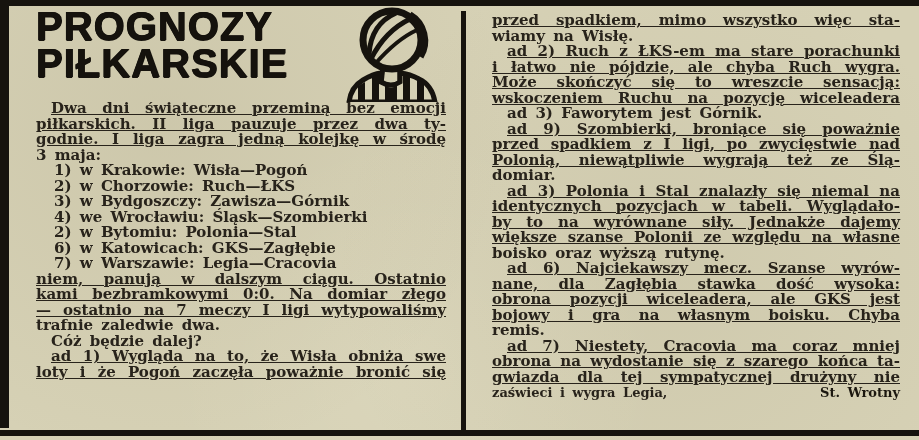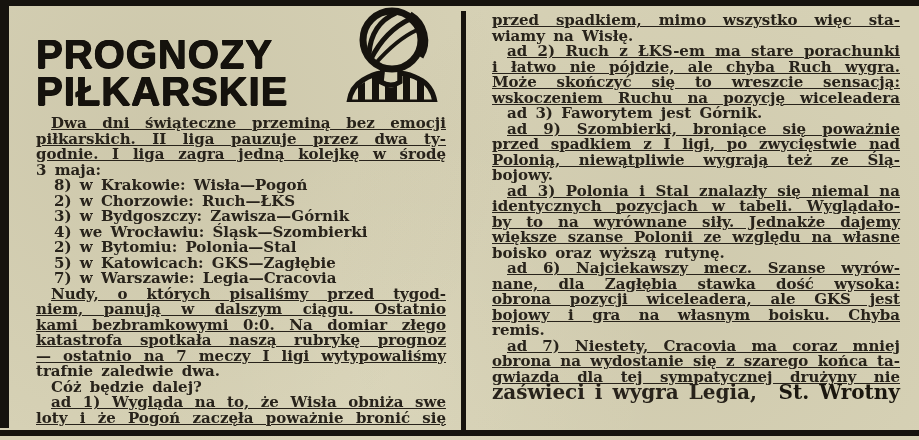--- a/index.html
+++ b/index.html
@@ -11,42 +11,42 @@
       radial-gradient(circle at 72% 62%, rgba(125,115,82,.08), transparent 46%),
       radial-gradient(circle at 45% 85%, rgba(255,252,235,.10), transparent 40%);
     font-family:"DejaVu Serif", serif;
   }
   .border-top    { position:absolute; left:0; top:0;    width:100%; height:6px;  background:#16130e; }
   .border-left   { position:absolute; left:0; top:0;    width:9px;  height:428px; background:#16130e; }
   .rule-bottom   { position:absolute; left:0; top:430px; width:100%; height:6px; background:#16130e; }
   .divider       { position:absolute; left:461px; top:11px; width:5px; height:420px; background:#16130e; }
 
   .headline {
-    position:absolute; left:36px; top:36px;
+    position:absolute; left:36px; top:8px;
     font-family:"Liberation Sans", sans-serif; font-weight:bold;
     font-size:40px; line-height:37px; letter-spacing:1px; color:#15120d;
     text-shadow: 0.8px 0 currentColor, -0.4px 0 currentColor, 0 0.5px currentColor;
     white-space:nowrap;
   }
   .figure { position:absolute; left:346px; top:4px; width:92px; height:98px; }
 
-  .colL { position:absolute; left:36px;  top:116px; width:410px; }
+  .colL { position:absolute; left:36px;  top:101px; width:410px; }
   .colR { position:absolute; left:492px; top:13px;  width:408px; }
 
   .line {
     font-size:15px; line-height:15.5px; font-weight:bold; color:#28231b;
     word-spacing:3px; white-space:normal;
   }
   .line.just   { text-align:justify; text-align-last:justify;text-decoration:underline; }
   .line.indent { text-indent:15px; }
   .line.list   { padding-left:18px; }
 
   .closing {
     display:flex; justify-content:space-between; align-items:baseline;
-    font-size:20px; line-height:15.5px; font-weight:bold; color:#28231b; word-spacing:3px;
+    font-size:13px; line-height:15.5px; font-weight:bold; color:#28231b; word-spacing:3px;
   }
   .closing .sig { color:#1b170f; }
 </style>
 </head>
 <body>
 
 <div class="stage">
   <div class="border-top"></div>
   <div class="border-left"></div>
   <div class="rule-bottom"></div>
@@ -74,51 +74,49 @@
     <path d="M39 98 L39 81 Q45 86 51 81 L51 98 Z" fill="#16130e"></path>
     <path d="M57 98 L57 70 L64 72 L64 98 Z" fill="#16130e"></path>
     <path d="M71 98 L71 75 L78 80 L78 98 Z" fill="#16130e"></path>
   </svg>
 
   <div class="colL">
       <div class="line just indent">Dwa dni świąteczne przeminą bez emocji</div>
       <div class="line just">piłkarskich. II liga pauzuje przez dwa ty-</div>
       <div class="line just">godnie. I liga zagra jedną kolejkę w środę</div>
       <div class="line">3 maja:</div>
-      <div class="line list">8) w Krakowie: Wisła—Pogoń</div>
+      <div class="line list">1) w Krakowie: Wisła—Pogoń</div>
       <div class="line list">2) w Chorzowie: Ruch—ŁKS</div>
       <div class="line list">3) w Bydgoszczy: Zawisza—Górnik</div>
       <div class="line list">4) we Wrocławiu: Śląsk—Szombierki</div>
       <div class="line list">2) w Bytomiu: Polonia—Stal</div>
-      <div class="line list">5) w Katowicach: GKS—Zagłębie</div>
+      <div class="line list">6) w Katowicach: GKS—Zagłębie</div>
       <div class="line list">7) w Warszawie: Legia—Cracovia</div>
-      <div class="line just indent">Nudy, o których pisaliśmy przed tygod-</div>
       <div class="line just">niem, panują w dalszym ciągu. Ostatnio</div>
       <div class="line just">kami bezbramkowymi 0:0. Na domiar złego</div>
-      <div class="line just">katastrofa spotkała naszą rubrykę prognoz</div>
       <div class="line just">— ostatnio na 7 meczy I ligi wytypowaliśmy</div>
       <div class="line">trafnie zaledwie dwa.</div>
       <div class="line indent">Cóż będzie dalej?</div>
       <div class="line just indent">ad 1) Wygląda na to, że Wisła obniża swe</div>
       <div class="line just">loty i że Pogoń zaczęła poważnie bronić się</div>
     </div>
 
   <div class="colR">
     <div>
         <div class="line just">przed spadkiem, mimo wszystko więc sta-</div>
         <div class="line">wiamy na Wisłę.</div>
         <div class="line just indent">ad 2) Ruch z ŁKS-em ma stare porachunki</div>
         <div class="line just">i łatwo nie pójdzie, ale chyba Ruch wygra.</div>
         <div class="line just">Może skończyć się to wreszcie sensacją:</div>
         <div class="line just">wskoczeniem Ruchu na pozycję wiceleadera</div>
         <div class="line indent">ad 3) Faworytem jest Górnik.</div>
         <div class="line just indent">ad 9) Szombierki, broniące się poważnie</div>
         <div class="line just">przed spadkiem z I ligi, po zwycięstwie nad</div>
         <div class="line just">Polonią, niewątpliwie wygrają też ze Ślą-</div>
-        <div class="line">bojowy.</div>
+        <div class="line">domiar.</div>
         <div class="line just indent">ad 3) Polonia i Stal znalazły się niemal na</div>
         <div class="line just">identycznych pozycjach w tabeli. Wyglądało-</div>
         <div class="line just">by to na wyrównane siły. Jednakże dajemy</div>
         <div class="line just">większe szanse Polonii ze względu na własne</div>
         <div class="line">boisko oraz wyższą rutynę.</div>
         <div class="line just indent">ad 6) Najciekawszy mecz. Szanse wyrów-</div>
         <div class="line just">nane, dla Zagłębia stawka dość wysoka:</div>
         <div class="line just">obrona pozycji wiceleadera, ale GKS jest</div>
         <div class="line just">bojowy i gra na własnym boisku. Chyba</div>
         <div class="line">remis.</div>

